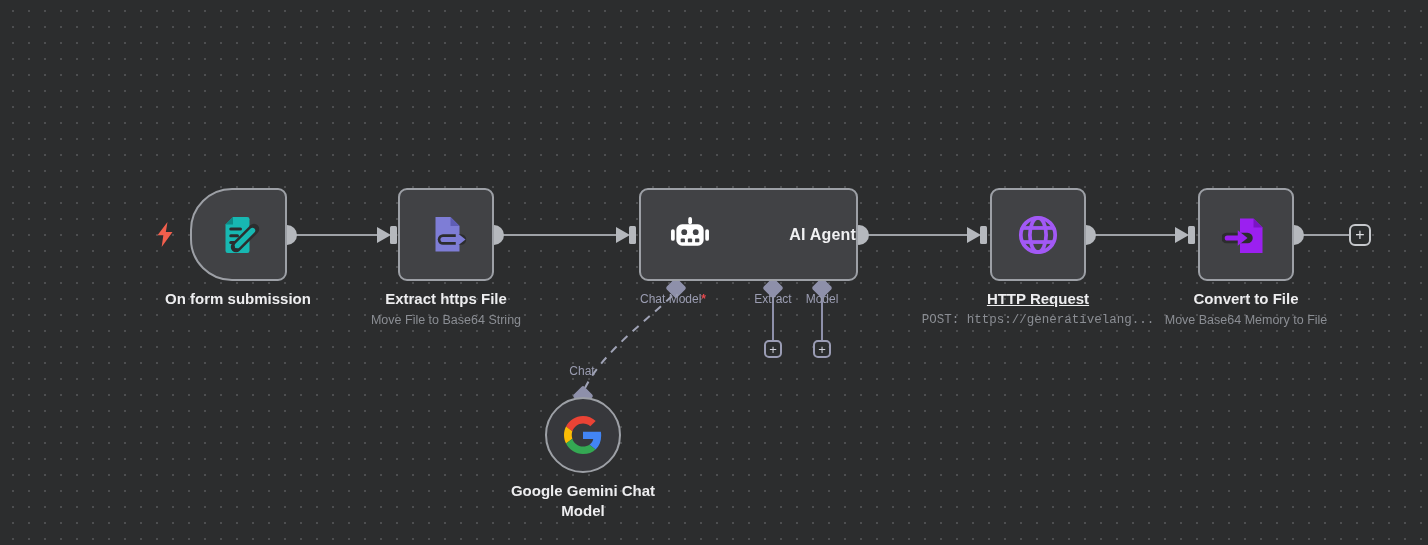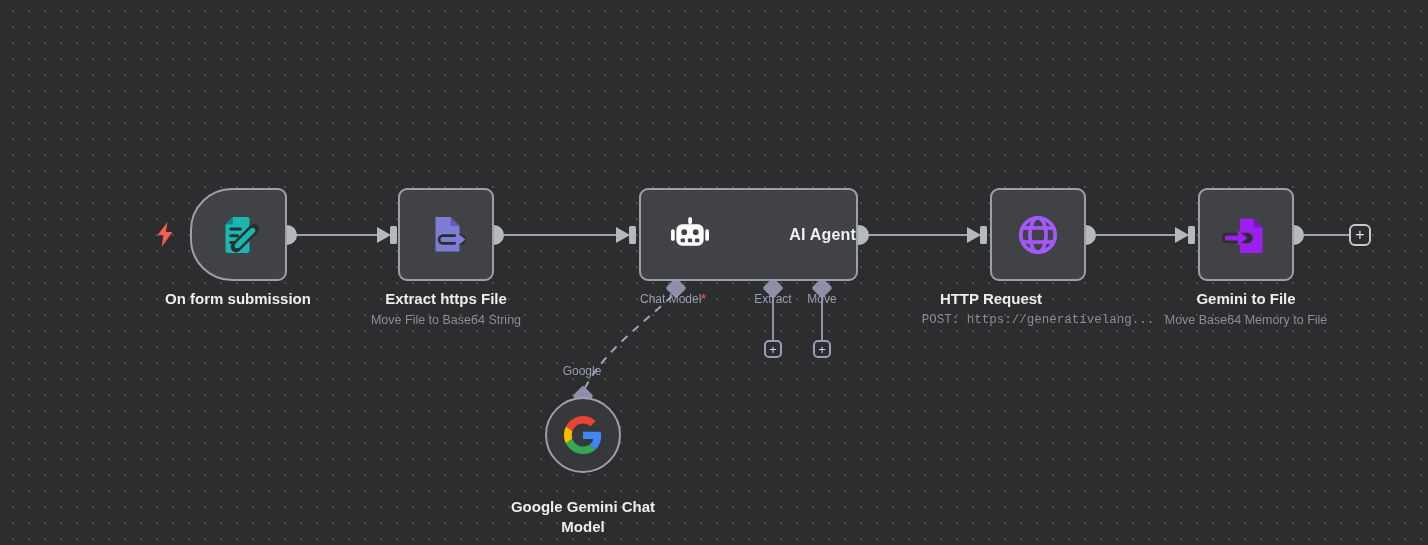--- a/index.html
+++ b/index.html
@@ -31,21 +31,21 @@
     position:absolute; transform:translateX(-50%);
     color:#ededef; font-size:15px; font-weight:700; white-space:nowrap;
     top:290px; text-align:center;
   }
   .label-sub {
     position:absolute; transform:translateX(-50%);
     color:#8b8e94; font-size:12.5px; font-weight:400; white-space:nowrap;
     top:313px; text-align:left;
   }
   .label-title--gemini {
-    top:481px; white-space:normal; width:190px; line-height:1.35;margin-top:16px;
+    top:481px; white-space:normal; width:190px; line-height:1.35;
   }
   .port-label {
     position:absolute; transform:translateX(-50%);
     color:#9b9db2; font-size:12px; white-space:nowrap; top:292px;text-align:right;
   }
   .port-label .req { color:#e5484d; font-weight:700; }
   .port-label--model { top:364px; }
   .plus-btn {
     position:absolute; display:flex; align-items:center; justify-content:center;
     background:rgba(44,45,46,.6); border:2px solid #9a9cb4; border-radius:5px;
@@ -188,30 +188,30 @@
       <path fill="#FBBC05" d="M10.53 28.59c-.48-1.45-.76-2.99-.76-4.59s.27-3.14.76-4.59l-7.98-6.19C.92 16.46 0 20.12 0 24c0 3.88.92 7.54 2.56 10.78l7.97-6.19z"></path>
       <path fill="#34A853" d="M24 48c6.48 0 11.93-2.13 15.89-5.81l-7.73-6c-2.15 1.45-4.92 2.3-8.16 2.3-6.26 0-11.57-4.22-13.47-9.91l-7.98 6.19C6.51 42.62 14.62 48 24 48z"></path>
     </svg>
   </div>
 
   <div class="label-title" style="left:238px;">On form submission</div>
 
   <div class="label-title" style="left:446px;">Extract https File</div>
   <div class="label-sub" style="left:446px;">Move File to Base64 String</div>
 
-  <div class="label-title" style="left:991px;">HTTP Request</div>
+  <div class="label-title" style="left:1038px;text-decoration:underline;">HTTP Request</div>
   <div class="label-sub" style="left:1038px;font-family:Liberation Mono, monospace;">POST: https://generativelang...</div>
 
-  <div class="label-title" style="left:1246px;">Gemini to File</div>
+  <div class="label-title" style="left:1246px;">Convert to File</div>
   <div class="label-sub" style="left:1246px;">Move Base64 Memory to File</div>
 
   <div class="label-title label-title--gemini" style="left:583px;">Google Gemini Chat Model</div>
 
   <div class="port-label" style="left:673px;"><span>Chat Model</span><span class="req">*</span></div>
   <div class="port-label" style="left:773px;">Extract</div>
-  <div class="port-label" style="left:822px;">Move</div>
-  <div class="port-label port-label--model" style="left:582px;">Google</div>
+  <div class="port-label" style="left:822px;">Model</div>
+  <div class="port-label port-label--model" style="left:582px;">Chat</div>
 
   <div class="plus-btn" style="left:764px; top:340px;">+</div>
   <div class="plus-btn" style="left:813px; top:340px;">+</div>
   <div class="plus-btn plus-btn--end" style="left:1349px; top:224px;">+</div>
 
 </div>
 
 </body></html>

